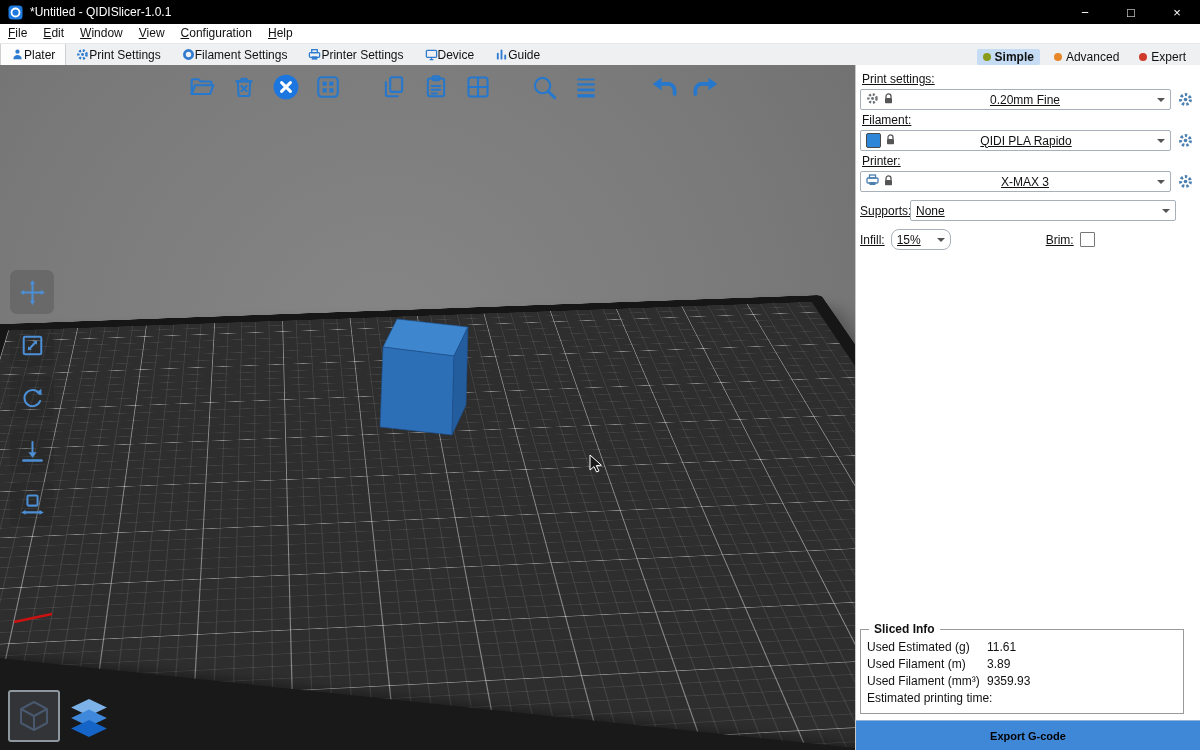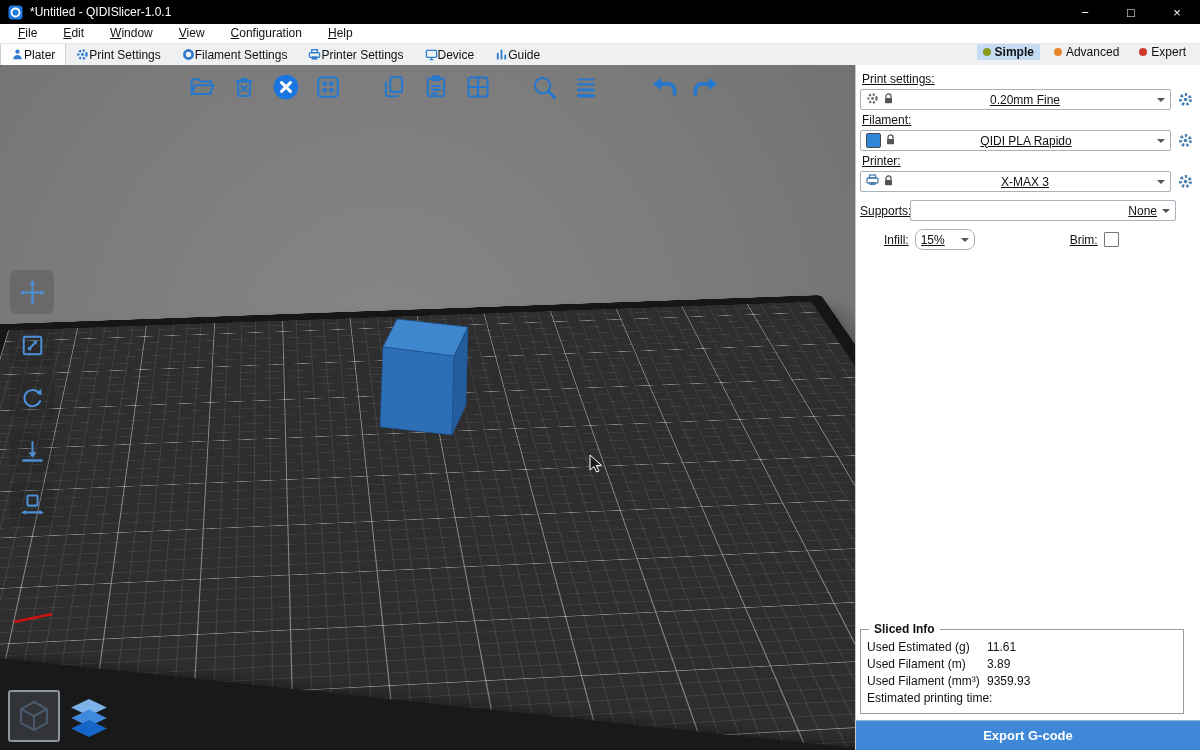--- a/index.html
+++ b/index.html
@@ -7,29 +7,29 @@
 
   
   .titlebar{position:absolute;left:0;top:0;width:1200px;height:24px;background:#000;display:flex;align-items:center;color:#fff;}
   .titlebar .appicon{margin:0 7px 0 8px;display:flex;}
   .titlebar .title{font-size:12px;}
   .wincontrols{margin-left:auto;display:flex;height:100%;}
   .winbtn{width:46px;height:100%;display:flex;align-items:center;justify-content:center;font-size:13px;color:#fff;cursor:default;}
 
   
   .menubar{position:absolute;left:0;top:24px;width:1200px;height:19px;background:#fff;display:flex;align-items:center;border-bottom:1px solid #e8e8e8;}
-  .menu-item{display:inline-block;padding:0 8px;line-height:19px;cursor:default;margin-left:10px;}
+  .menu-item{display:inline-block;padding:0 8px;line-height:19px;cursor:default;}
   .menu-item::first-letter{text-decoration:underline;}
 
   
   .tabbar{position:absolute;left:0;top:44px;width:1200px;height:21px;background:#eef0f2;border-bottom:1px solid #d2d2d2;display:flex;align-items:stretch;}
   .tab{display:flex;align-items:center;gap:0;padding:0 10px;cursor:default;border-right:1px solid transparent;}
   .tab.active{background:#fdfdfd;border-left:1px solid #cfcfcf;border-right:1px solid #cfcfcf;}
   .tab svg{display:block;}
-  .modes{margin-left:auto;display:flex;align-items:flex-start;gap:8px;padding-right:8px;}
+  .modes{margin-left:auto;display:flex;align-items:flex-end;gap:8px;padding-right:8px;}
   .mode{display:flex;align-items:center;gap:4px;padding:1px 6px;border-radius:2px;cursor:default;}
   .mode.active{background:#c5dcf4;font-weight:bold;}
   .dot{width:8px;height:8px;border-radius:50%;}
   .dot.simple{background:#8a9a1a;}
   .dot.advanced{background:#e8862a;}
   .dot.expert{background:#d03a2c;}
 
   
   .main{position:absolute;left:0;top:65px;width:1200px;height:685px;}
 
@@ -79,21 +79,21 @@
   .inline-row .lbl{width:50px;}
   .infill-row{display:flex;align-items:center;margin-top:8px;}
   .infill-combo{width:60px;flex:none;border-radius:8px;}
   .brim-lbl{margin-left:95px;margin-right:6px;}
   .checkbox{width:13px;height:13px;border:1px solid #777;background:#fff;cursor:pointer;border-radius:1px;}
 
   .sliced{position:absolute;left:4px;right:16px;bottom:36px;border:1px solid #9a9a9a;padding:8px 6px 5px 6px;}
   .sliced .si-title{position:absolute;top:-8px;left:8px;background:#fff;padding:0 5px;font-weight:bold;}
   .si-row{display:flex;margin:2px 0;line-height:15px;}
   .si-label{width:120px;}
-  .export-btn{position:absolute;left:0;right:0;bottom:0;height:29px;background:#3f88d8;border-top:1px solid #8fb4d8;display:flex;align-items:center;justify-content:center;font-weight:bold;font-size:13px;color:#ffffff;cursor:pointer;}
+  .export-btn{position:absolute;left:0;right:0;bottom:0;height:29px;background:#3f88d8;border-top:1px solid #8fb4d8;display:flex;align-items:center;justify-content:center;font-weight:bold;font-size:11px;color:#000000;cursor:pointer;}
 </style>
 </head>
 <body>
 
 <div class="app">
 
   <div class="titlebar">
     <span class="appicon">
       <svg width="15" height="15" viewBox="0 0 15 15">
           <rect x="0.5" y="0.5" width="14" height="14" rx="3.5" fill="#1f7ae0"></rect>
@@ -406,27 +406,27 @@
             <svg width="15" height="15" viewBox="0 0 14 14">
                 <circle cx="7" cy="7" r="4.6" fill="none" stroke="#4b7fb0" stroke-width="2.8" stroke-dasharray="2.2 1.9"></circle>
                 <circle cx="7" cy="7" r="1.7" fill="#4b7fb0"></circle>
               </svg>
           </div>
         </div>
 
         <div class="inline-row">
           <span class="lbl">Supports:</span>
           <div class="combo" style="margin-right:18px;">
-            <span class="ctext" style="text-align:right;">None</span>
+            <span class="ctext" style="text-align:left;">None</span>
             <span class="arrow"></span>
           </div>
         </div>
 
         <div class="infill-row">
-          <span class="lbl" style="margin-right:6px;margin-left:24px;">Infill:</span>
+          <span class="lbl" style="margin-right:6px;">Infill:</span>
           <div class="combo infill-combo">
             <span class="ctext">15%</span>
             <span class="arrow"></span>
           </div>
           <span class="brim-lbl">Brim:</span>
           <span class="checkbox"></span>
         </div>
 
       </div>
 

